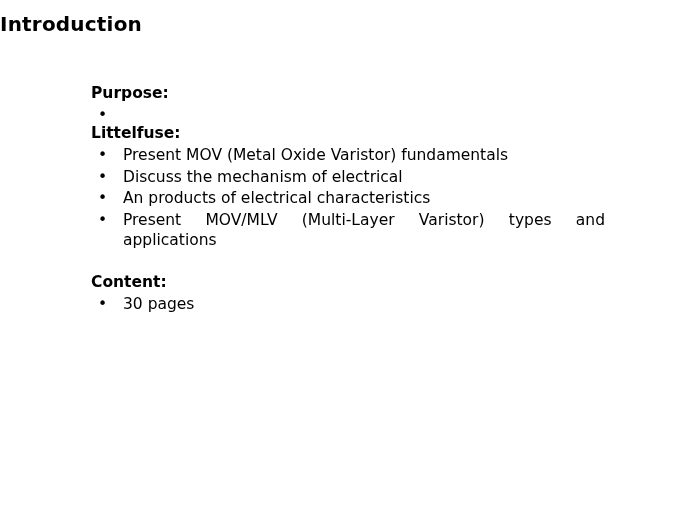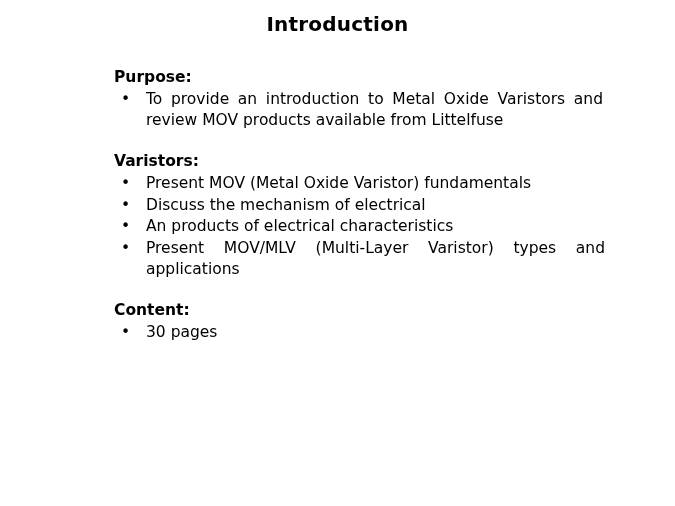--- a/index.html
+++ b/index.html
@@ -14,29 +14,29 @@
     color: #000000;
     overflow: hidden;
   }
   .slide {
     position: relative;
     width: 675px;
     height: 506px;
     box-sizing: border-box;
   }
   .slide-title {
-    text-align: center;
+    text-align: left;
     font-size: 20px;
     font-weight: bold;
     margin-top: 12px;
     letter-spacing: 0.2px;
   }
   .content {
-    margin-top: 32px;
-    padding-left: 114px;
+    margin-top: 48px;
+    padding-left: 91px;
     padding-right: 70px;
   }
   .section {
     margin-bottom: 22px;
   }
   .section-heading {
     font-size: 15.5px;
     font-weight: bold;
     margin-bottom: 3px;
   }
@@ -70,27 +70,26 @@
 
   <div class="slide-title">Introduction</div>
 
   <div class="content">
 
     <div class="section section-purpose">
       <div class="section-heading">Purpose:</div>
       <ul class="bullets">
         <li>
           <span class="bullet-mark">•</span>
-          <span>To provide an introduction to Metal Oxide Varistors and review MOV products available from Littelfuse</span>
         </li>
       </ul>
     </div>
 
     <div class="section section-objectives">
-      <div class="section-heading">Varistors:</div>
+      <div class="section-heading">Littelfuse:</div>
       <ul class="bullets">
         <li>
           <span class="bullet-mark">•</span>
           <span>Present MOV (Metal Oxide Varistor) fundamentals</span>
         </li>
         <li>
           <span class="bullet-mark">•</span>
           <span>Discuss the mechanism of electrical</span>
         </li>
         <li>

